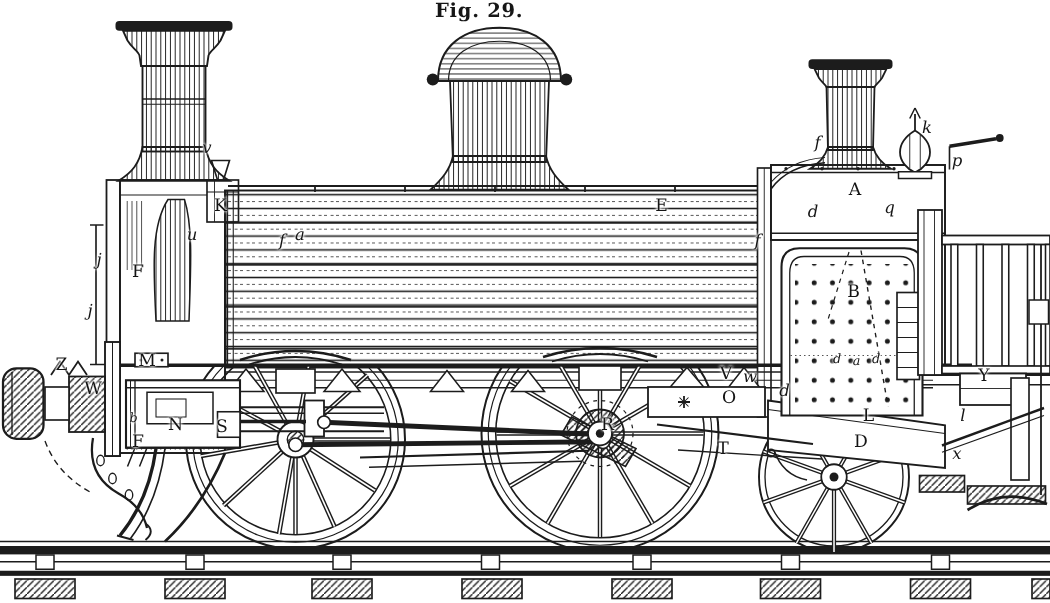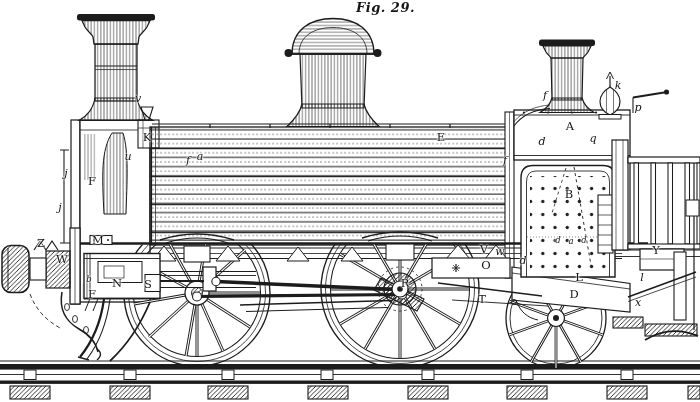--- a/index.html
+++ b/index.html
@@ -1,20 +1,20 @@
 <!DOCTYPE html>
 <html><head>
 <meta charset="utf-8">
 <style>
   html,body{margin:0;padding:0;background:#ffffff;}
   .page{position:relative;width:700px;height:402px;background:#ffffff;overflow:hidden;
         font-family:"DejaVu Serif", serif;}
   .engraving{position:absolute;left:0;top:0;}
-  .caption{position:absolute;left:311px;top:0;width:104px;text-align:right;
-           font-weight:bold;font-size:13px;letter-spacing:.5px;color:#161616;font-style:italic;}
+  .caption{position:absolute;left:290px;top:0;width:104px;text-align:left;
+           font-weight:bold;font-size:13px;letter-spacing:.5px;color:#161616;}
   .labels{position:absolute;left:0;top:0;width:700px;height:402px;pointer-events:none;}
   .part-label{position:absolute;transform:translate(-50%,-55%);color:#141414;
               font-size:11.5px;line-height:1;
               text-shadow:0 0 2px #fff,0 0 2px #fff,0 0 3px #fff;}
   .part-label.it{font-style:italic;font-size:11px;}
   .part-label.sm{font-size:8.5px;}
   svg *{vector-effect:none;}
 </style>
 </head>
 <body>

